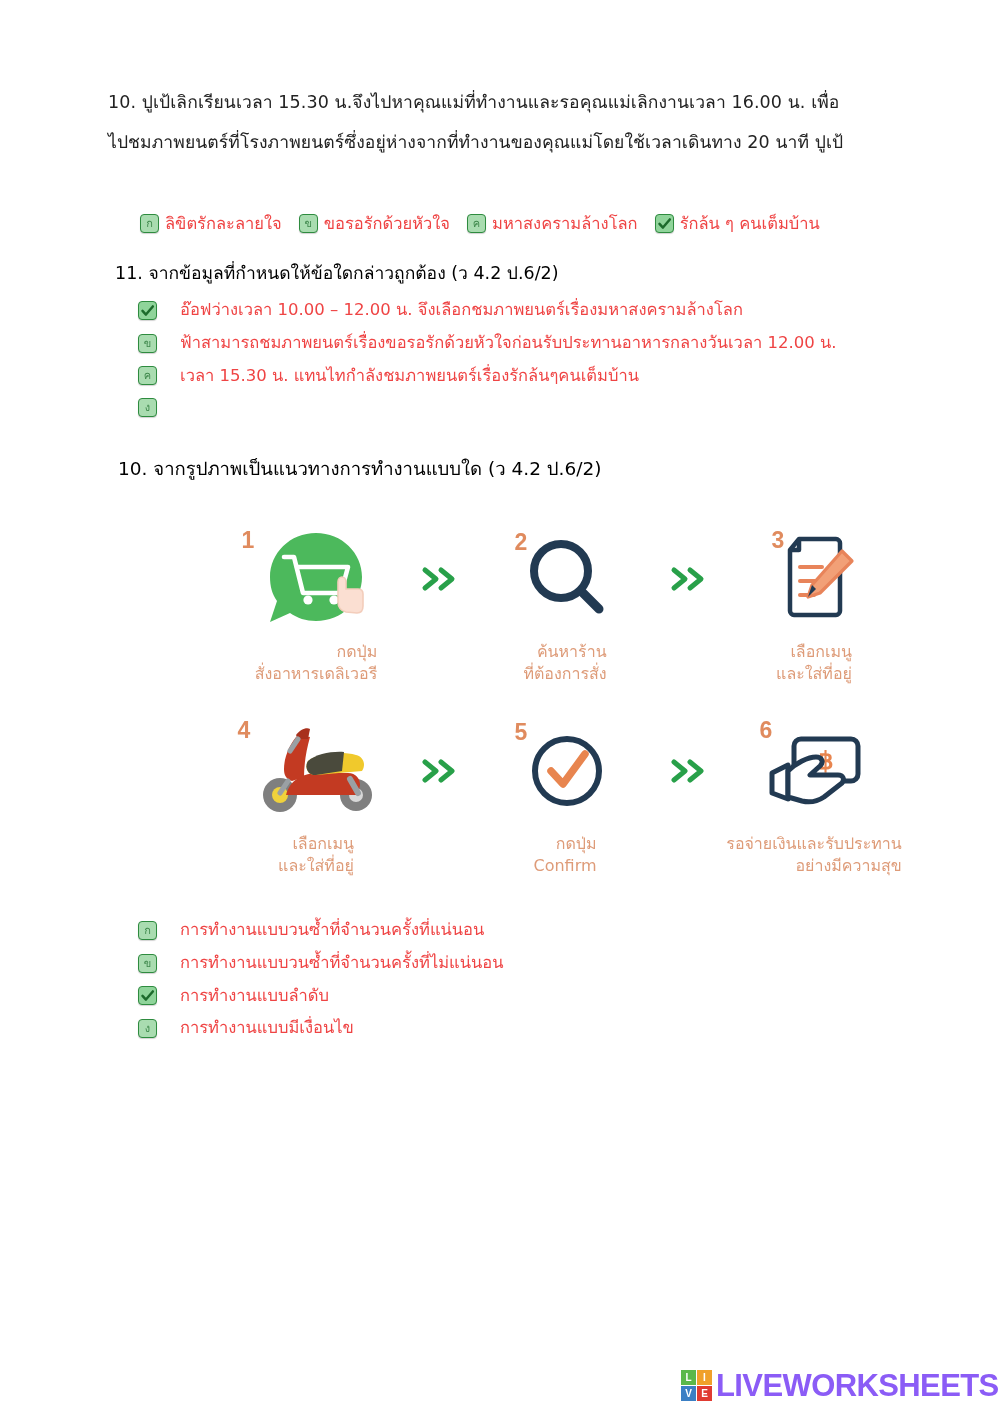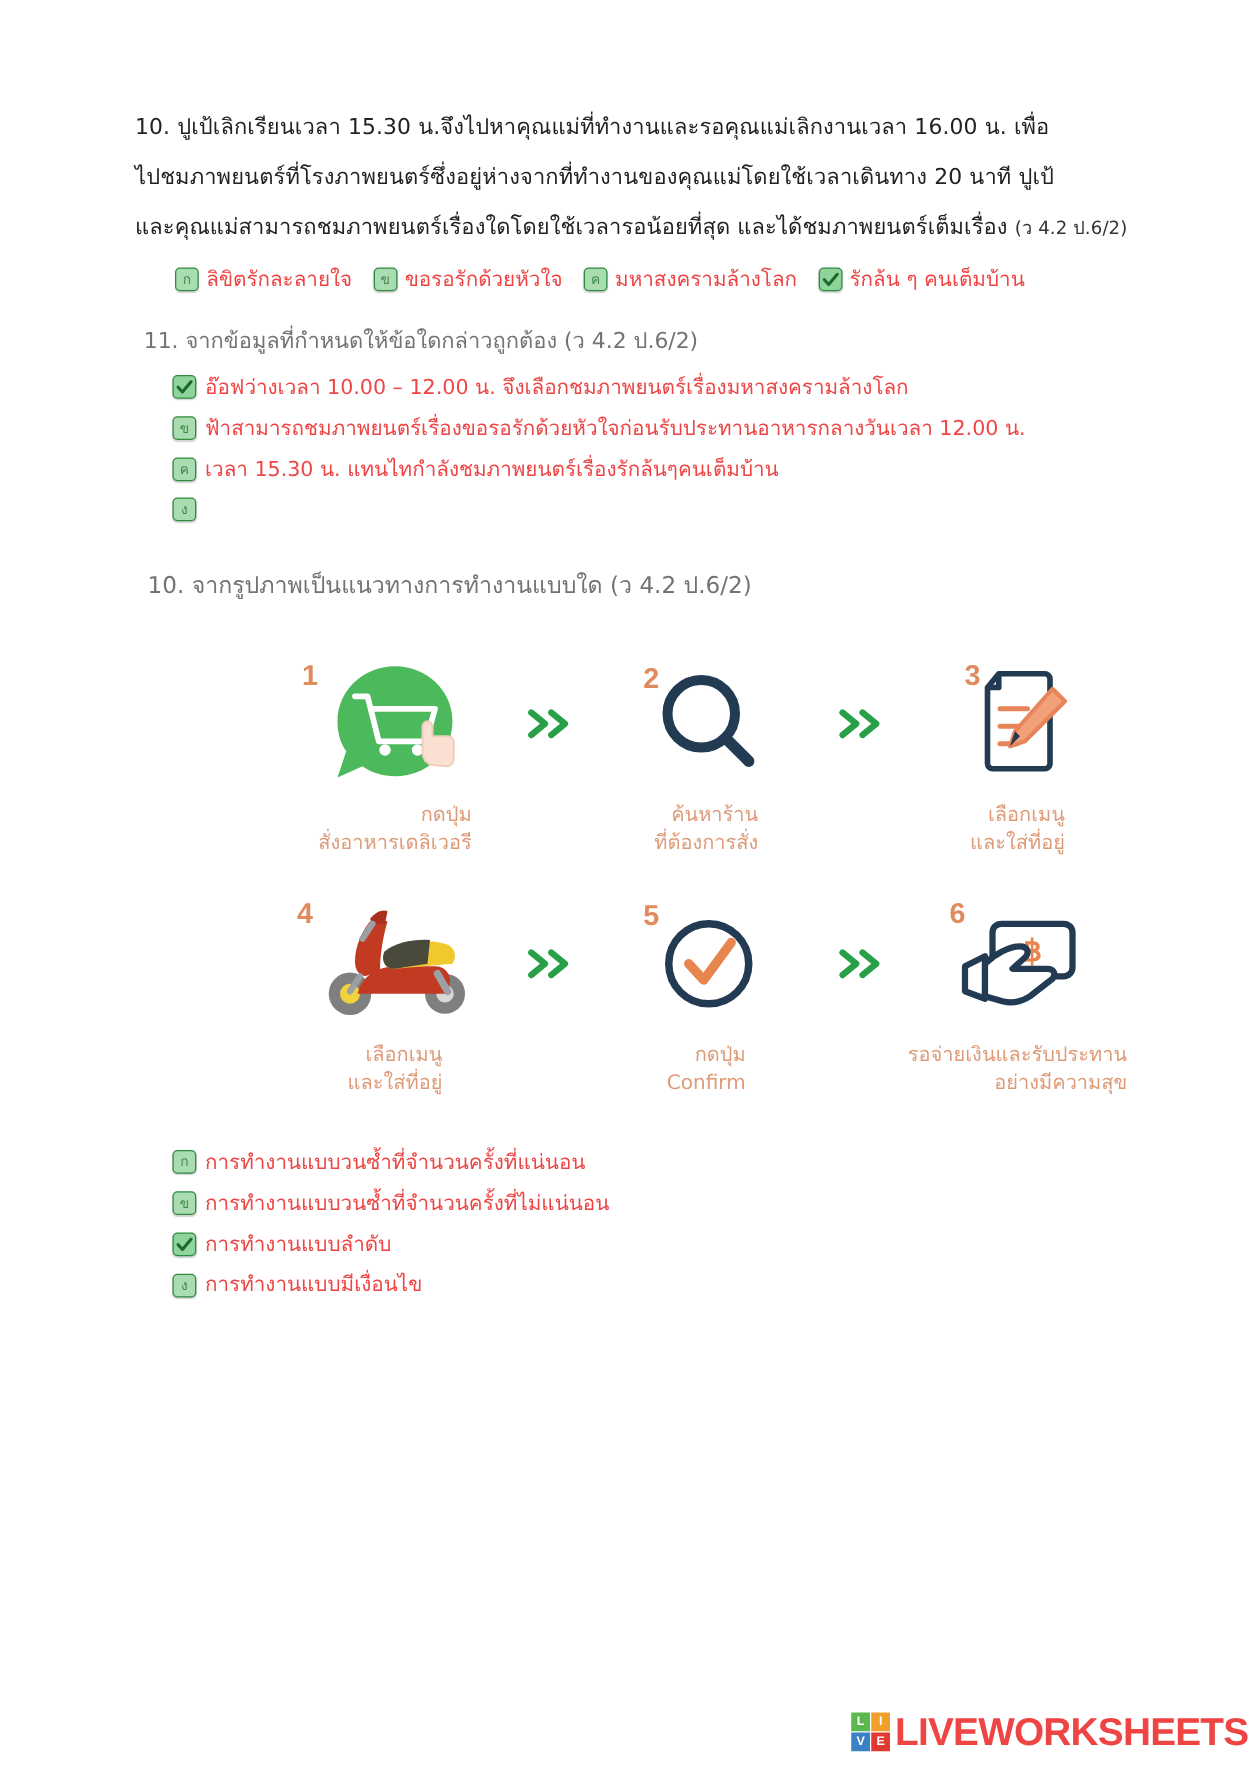--- a/index.html
+++ b/index.html
@@ -31,29 +31,29 @@
     white-space: nowrap;
     letter-spacing: .1px;
   }
   .q-line .ref {
     font-size: 14.5px;
     color: #333;
   }
   .q-head {
     font-size: 17.5px;
     line-height: 34px;
-    color: #737373;
+    color: #000000;
     white-space: nowrap;
   }
 
   
   .opt-row {
     display: flex;
-    align-items: center;
-    gap: 7px;
+    align-items: flex-end;
+    gap: 23px;
     white-space: nowrap;
   }
   .opt-row + .opt-row { margin-top: 13px; }
 
   .opt-inline-wrap {
     display: flex;
     align-items: center;
     gap: 17px;
     white-space: nowrap;
   }
@@ -180,36 +180,32 @@
   }
   .lw-b1 { background: #5bb84a; }
   .lw-b2 { background: #f0a02a; }
   .lw-b3 { background: #3b7fc4; }
   .lw-b4 { background: #e03b32; }
   .lw-word {
     font-family: "Liberation Sans", sans-serif;
     font-weight: bold;
     font-size: 31px;
     letter-spacing: -.6px;
-    color: #ef4444;
+    color: #8b5cf6;
     line-height: 1;
   }
 </style>
 </head>
 <body>
 
 <div class="page">
 
   <div class="q-block" style="left:108px; top:82px;">
     <div class="q-line">10. ปูเป้เลิกเรียนเวลา 15.30 น.จึงไปหาคุณแม่ที่ทำงานและรอคุณแม่เลิกงานเวลา 16.00 น. เพื่อ</div>
     <div class="q-line">ไปชมภาพยนตร์ที่โรงภาพยนตร์ซึ่งอยู่ห่างจากที่ทำงานของคุณแม่โดยใช้เวลาเดินทาง 20 นาที ปูเป้</div>
-    <div class="q-line">
-      <span>และคุณแม่สามารถชมภาพยนตร์เรื่องใดโดยใช้เวลารอน้อยที่สุด และได้ชมภาพยนตร์เต็มเรื่อง</span>
-      <span class="ref">(ว 4.2 ป.6/2)</span>
-    </div>
   </div>
 
   <div class="opt-inline-wrap" style="position:absolute; left:140px; top:214px;">
     <div class="opt-inline">
       <span class="cbox">
         <span class="letter">ก</span>
       </span>
       <span class="opt-text">ลิขิตรักละลายใจ</span>
     </div>
     <div class="opt-inline">

